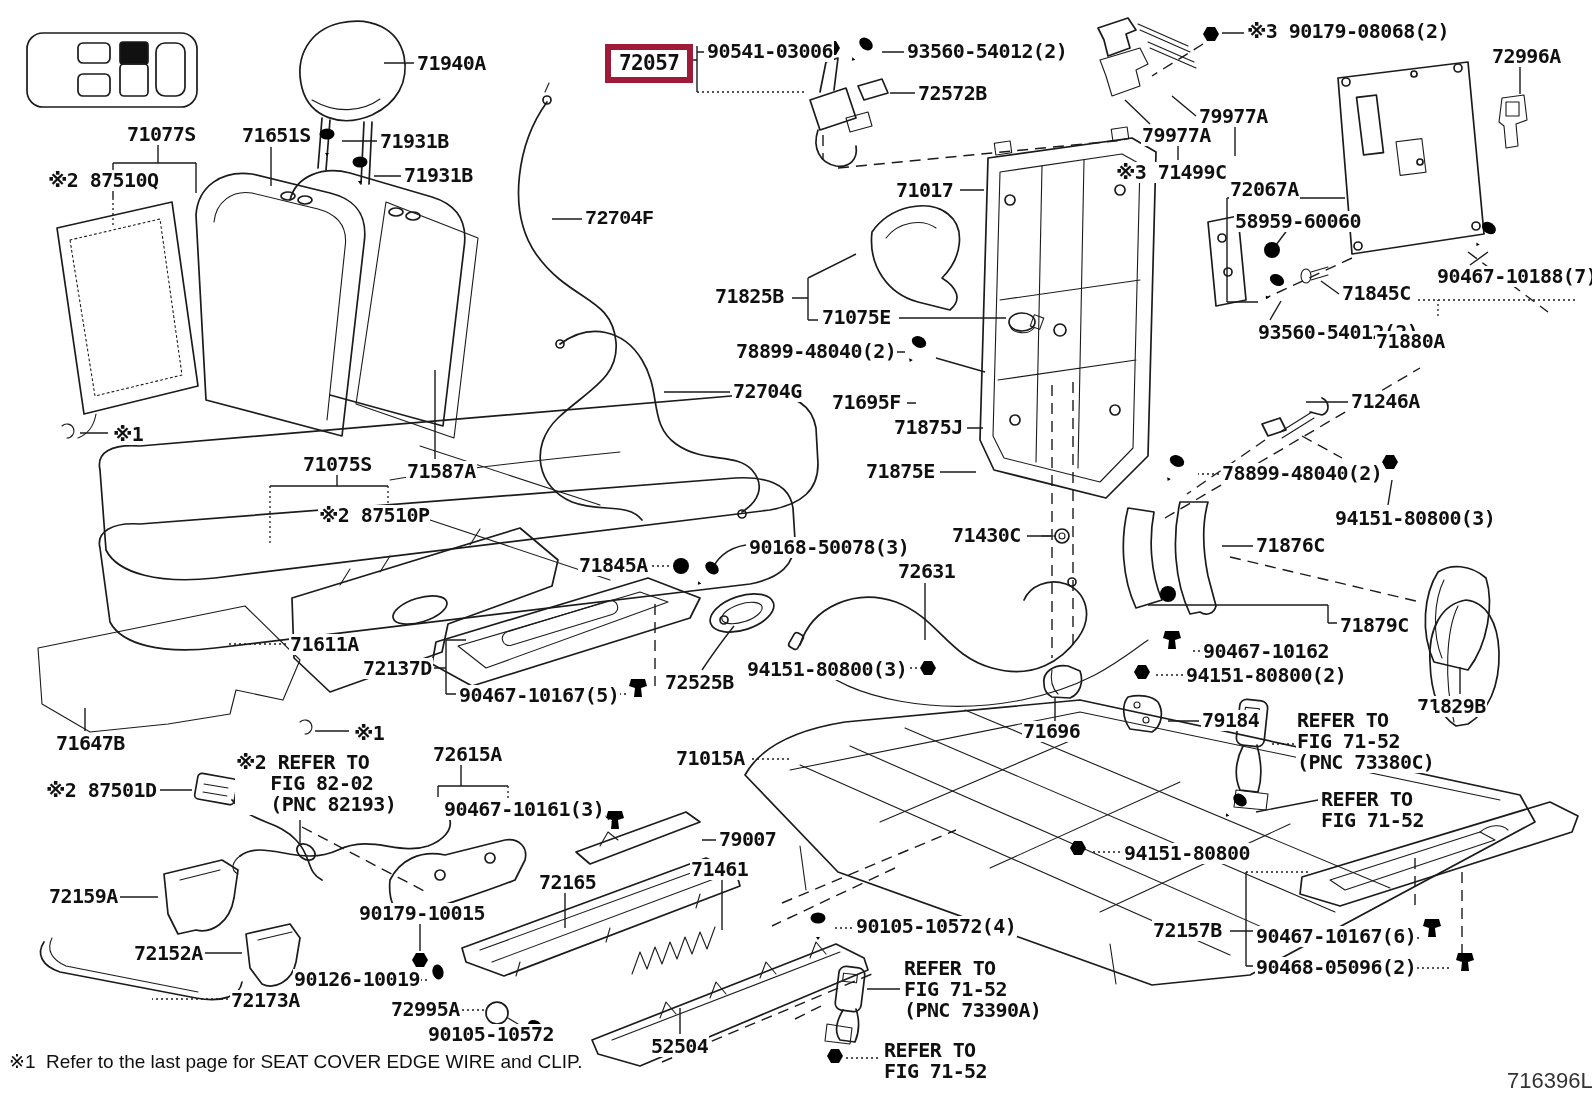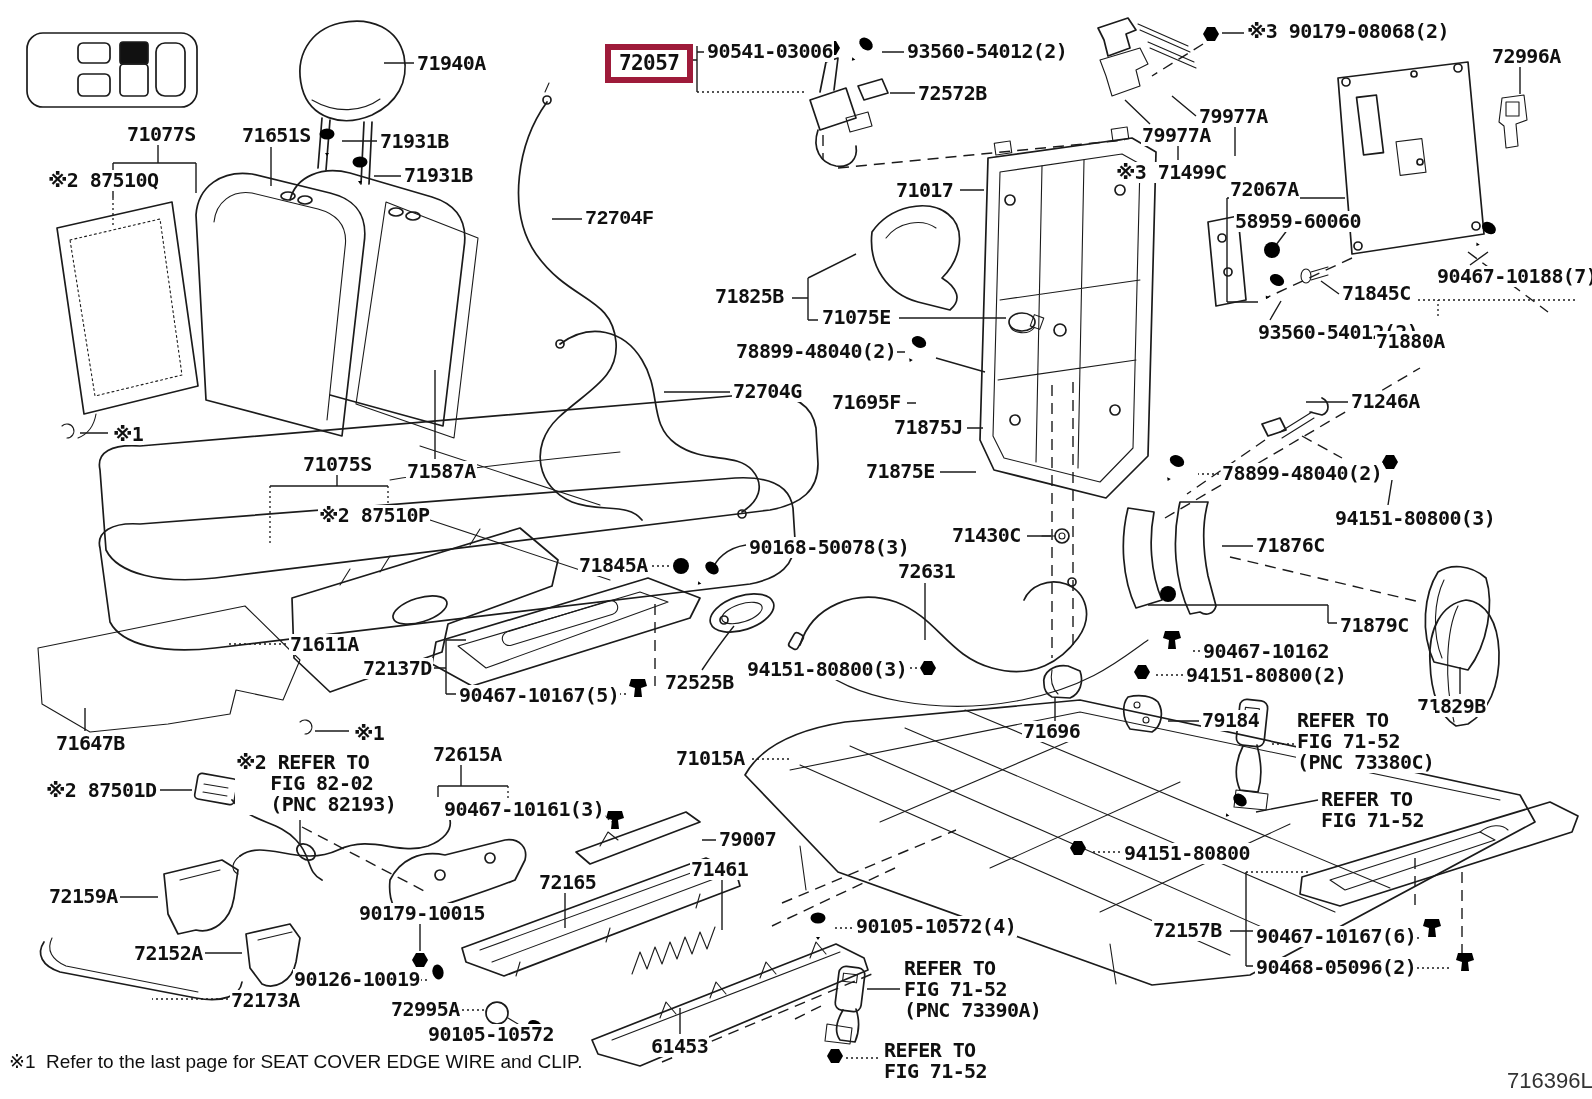--- a/index.html
+++ b/index.html
@@ -352,21 +352,21 @@
       <div class="lbl" style="left: 538px; top: 872px;">72165</div>
       <div class="lbl" style="left: 358px; top: 903px;">90179-10015</div>
       <div class="lbl" style="left: 293px; top: 969px;">90126-10019</div>
       <div class="lbl" style="left: 48px; top: 886px;">72159A</div>
       <div class="lbl" style="left: 133px; top: 943px;">72152A</div>
       <div class="lbl" style="left: 230px; top: 990px;">72173A</div>
       <div class="lbl" style="left: 390px; top: 999px;">72995A</div>
       <div class="lbl" style="left: 387px; top: 1024px; margin-left: 40px;">90105-10572</div>
       <div class="lbl" style="left: 675px; top: 748px;">71015A</div>
       <div class="lbl" style="left: 855px; top: 916px;">90105-10572(4)</div>
-      <div class="lbl" style="left: 650px; top: 1036px;">61453</div>
+      <div class="lbl" style="left: 650px; top: 1036px;">52504</div>
       <div class="lbl m" style="left: 903px; top: 958px;">REFER TO
 FIG 71-52
 (PNC 73390A)</div>
       <div class="lbl m" style="left: 883px; top: 1040px;">REFER TO
 FIG 71-52</div>
       <div class="lbl" style="left: 1246px; top: 21px;">※3 90179-08068(2)</div>
       <div class="lbl" style="left: 1491px; top: 46px;">72996A</div>
       <div class="lbl" style="left: 1198px; top: 106px;">79977A</div>
       <div class="lbl" style="left: 1141px; top: 125px;">79977A</div>
       <div class="lbl" style="left: 1115px; top: 162px;">※3 71499C</div>

